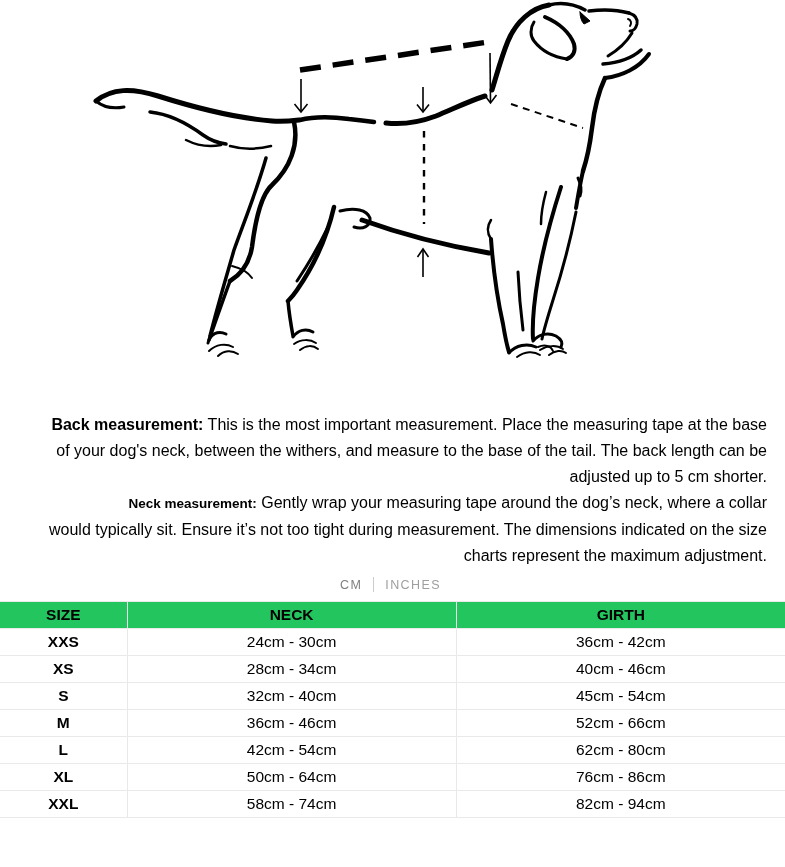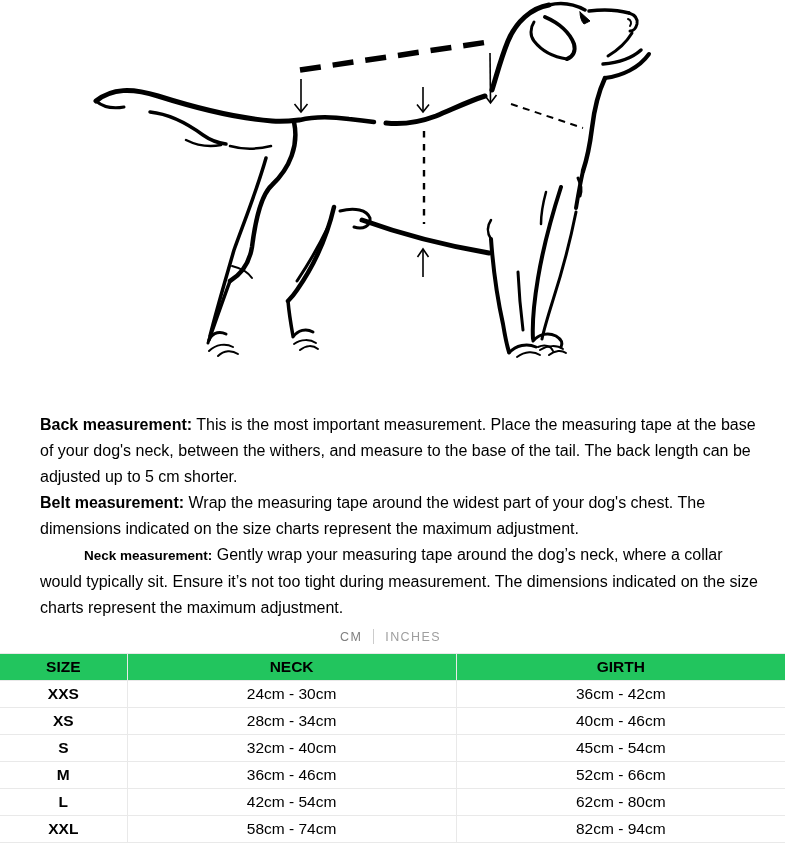--- a/index.html
+++ b/index.html
@@ -6,21 +6,21 @@
   body {
     width:785px;
     font-family:"Liberation Sans", sans-serif;
     color:#000;
     -webkit-font-smoothing:antialiased;
   }
   .dog-figure { margin:0; height:398px; }
   .dog-figure svg { display:block; }
 
   .instructions { padding:14px 18px 0 40px; font-size:16px; line-height:26px; }
-  .instructions p { margin:0; }
+  .instructions p { margin:0;text-align:right; }
   .lead { font-weight:bold; }
   .lead-small { font-weight:bold; font-size:13.5px;margin-left:44px; }
 
   .unit-toggle {
     display:flex; justify-content:center; align-items:center;
     margin:8px 4px 9px 0;
     font-size:12.5px; letter-spacing:1.4px;
   }
   .unit-cm { color:#7f7f7f; cursor:pointer; }
   .unit-divider { width:1px; height:15px; background:#cccccc; margin:0 11px; }
@@ -123,21 +123,20 @@
       <g stroke-width="1.6">
         <path d="M423,277 L423,250"></path>
           <path d="M417.5,257 L423,249 L428.5,257"></path>
       </g>
     </g>
   </svg>
 </figure>
 
 <section class="instructions">
   <p><strong class="lead">Back measurement:</strong><span> This is the most important measurement. Place the measuring tape at the base of your dog's neck, between the withers, and measure to the base of the tail. The back length can be adjusted up to 5 cm shorter.</span></p>
-  <p><strong class="lead">Belt measurement:</strong><span> Wrap the measuring tape around the widest part of your dog's chest. The dimensions indicated on the size charts represent the maximum adjustment.</span></p>
   <p><strong class="lead-small">Neck measurement:</strong><span> Gently wrap your measuring tape around the dog’s neck, where a collar would typically sit. Ensure it’s not too tight during measurement. The dimensions indicated on the size charts represent the maximum adjustment.</span></p>
 </section>
 
 <div class="unit-toggle">
   <span class="unit-cm">CM</span>
   <span class="unit-divider"></span>
   <span class="unit-inches">INCHES</span>
 </div>
 
 <table class="size-table">
@@ -168,18 +167,23 @@
       <td class="size-col">M</td>
       <td class="neck-col">36cm - 46cm</td>
       <td class="girth-col">52cm - 66cm</td>
     </tr>
     <tr>
       <td class="size-col">L</td>
       <td class="neck-col">42cm - 54cm</td>
       <td class="girth-col">62cm - 80cm</td>
     </tr>
     <tr>
+      <td class="size-col">XL</td>
+      <td class="neck-col">50cm - 64cm</td>
+      <td class="girth-col">76cm - 86cm</td>
+    </tr>
+    <tr>
       <td class="size-col">XXL</td>
       <td class="neck-col">58cm - 74cm</td>
       <td class="girth-col">82cm - 94cm</td>
     </tr>
   </tbody>
 </table>
 
 </body></html>

